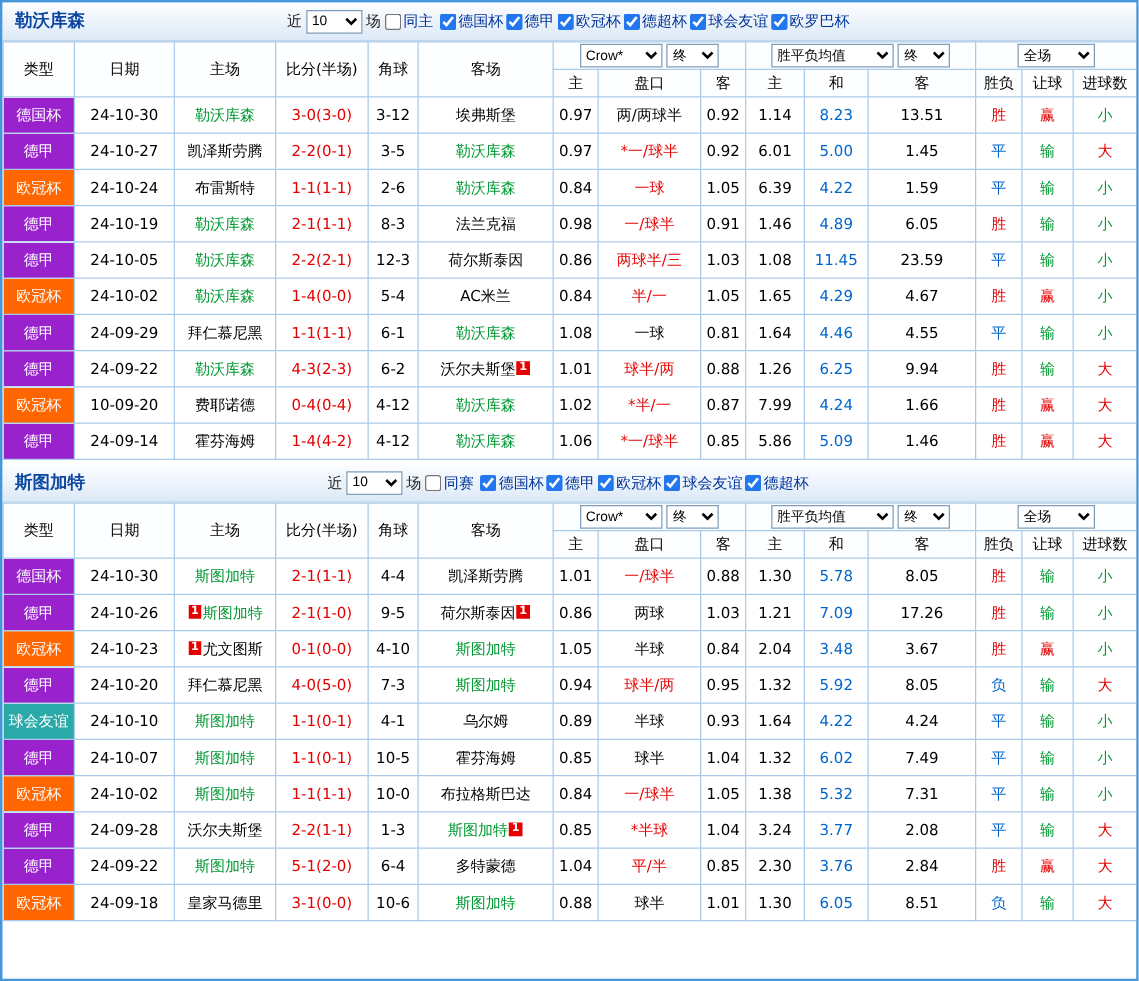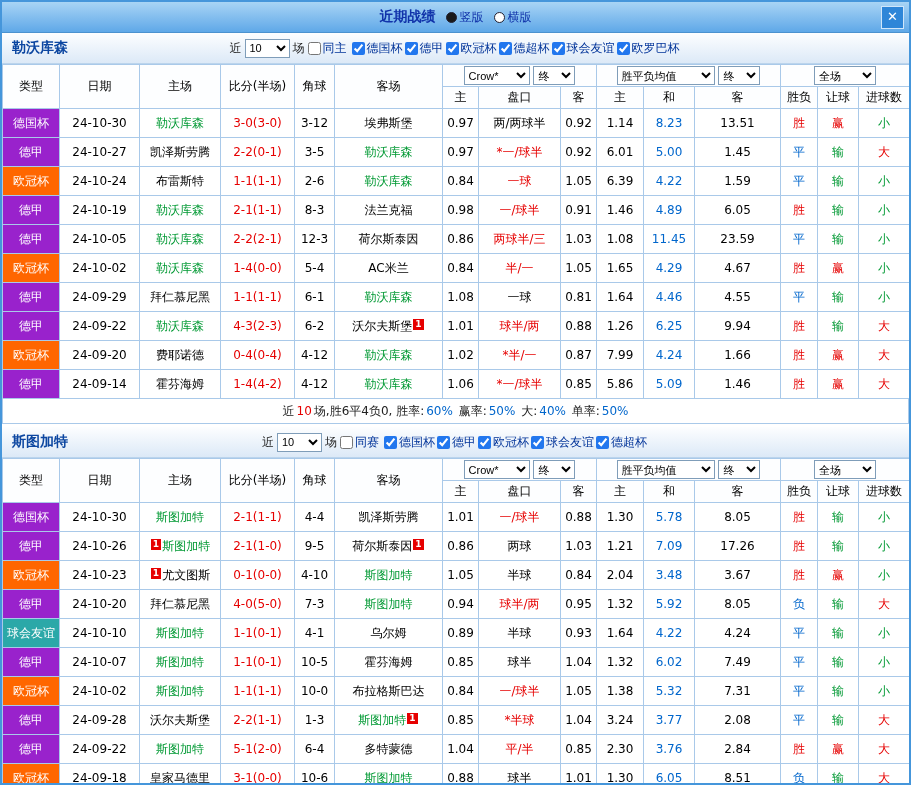--- a/index.html
+++ b/index.html
@@ -31,34 +31,20 @@
   .badge{display:inline-block;background:#E60000;color:#fff;font-size:9px;line-height:11px;padding:0 2px;margin:0 1px;vertical-align:3px;font-weight:bold}
   .summary{height:25px;line-height:25px;text-align:center;border:1px solid #A9C9E9;border-top:none;width:907px;box-sizing:border-box;color:#222}
   .sec2{margin-top:3px}
   .summary span{margin:0 1px}
 </style>
 </head>
 <body>
 
 <div class="window">
 
-  <div class="titlebar">
-    <div class="title-group">
-      <span class="title">近期战绩</span>
-      <label class="radio-opt">
-        <span class="radio filled"></span>
-        <span>竖版</span>
-      </label>
-      <label class="radio-opt">
-        <span class="radio"></span>
-        <span>横版</span>
-      </label>
-    </div>
-    <div class="close-btn">✕</div>
-  </div>
 
   <div>
     <div class="section-bar">
       <span class="team-name">勒沃库森</span>
       <div class="filters">
         <span>近</span>
         <select class="sel-count"><option>10</option></select>
         <span>场</span>
         <label class="lgchk">
             <input type="checkbox" style="">
@@ -256,21 +242,21 @@
             <td>0.88</td>
             <td>1.26</td>
             <td class="blue">6.25</td>
             <td>9.94</td>
             <td style="color: rgb(230, 0, 0);">胜</td>
             <td style="color: rgb(0, 153, 51);">输</td>
             <td style="color: rgb(230, 0, 0);">大</td>
           </tr>
           <tr>
             <td class="league" style="background: rgb(255, 102, 0);">欧冠杯</td>
-            <td>24-09-20</td>
+            <td>10-09-20</td>
             <td><span class="">费耶诺德</span></td>
             <td class="score">0-4(0-4)</td>
             <td>4-12</td>
             <td><span class="hl">勒沃库森</span></td>
             <td>1.02</td>
             <td class="red">*半/一</td>
             <td>0.87</td>
             <td>7.99</td>
             <td class="blue">4.24</td>
             <td>1.66</td>
@@ -290,21 +276,20 @@
             <td>0.85</td>
             <td>5.86</td>
             <td class="blue">5.09</td>
             <td>1.46</td>
             <td style="color: rgb(230, 0, 0);">胜</td>
             <td style="color: rgb(230, 0, 0);">赢</td>
             <td style="color: rgb(230, 0, 0);">大</td>
           </tr>
         </tbody>
     </table>
-    <div class="summary"><span>近</span><span style="color: rgb(230, 0, 0);">10</span><span>场,胜6平4负0, 胜率:</span><span style="color: rgb(0, 102, 204);">60%</span><span> 赢率:</span><span style="color: rgb(0, 102, 204);">50%</span><span> 大:</span><span style="color: rgb(0, 102, 204);">40%</span><span> 单率:</span><span style="color: rgb(0, 102, 204);">50%</span></div>
   </div>
 
   <div class="sec2">
     <div class="section-bar">
       <span class="team-name">斯图加特</span>
       <div class="filters">
         <span>近</span>
         <select class="sel-count"><option>10</option></select>
         <span>场</span>
         <label class="lgchk">

